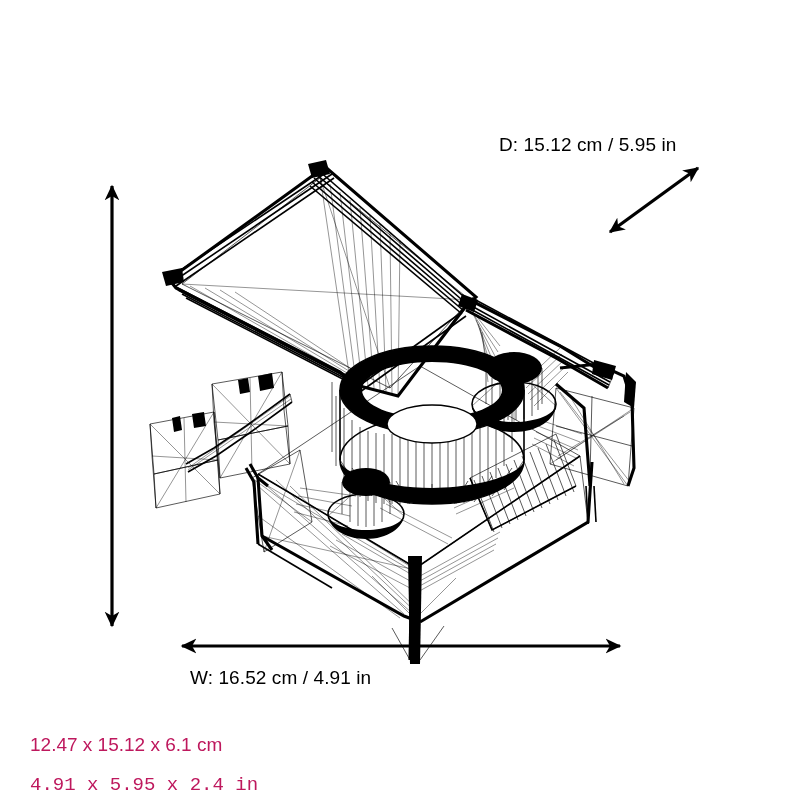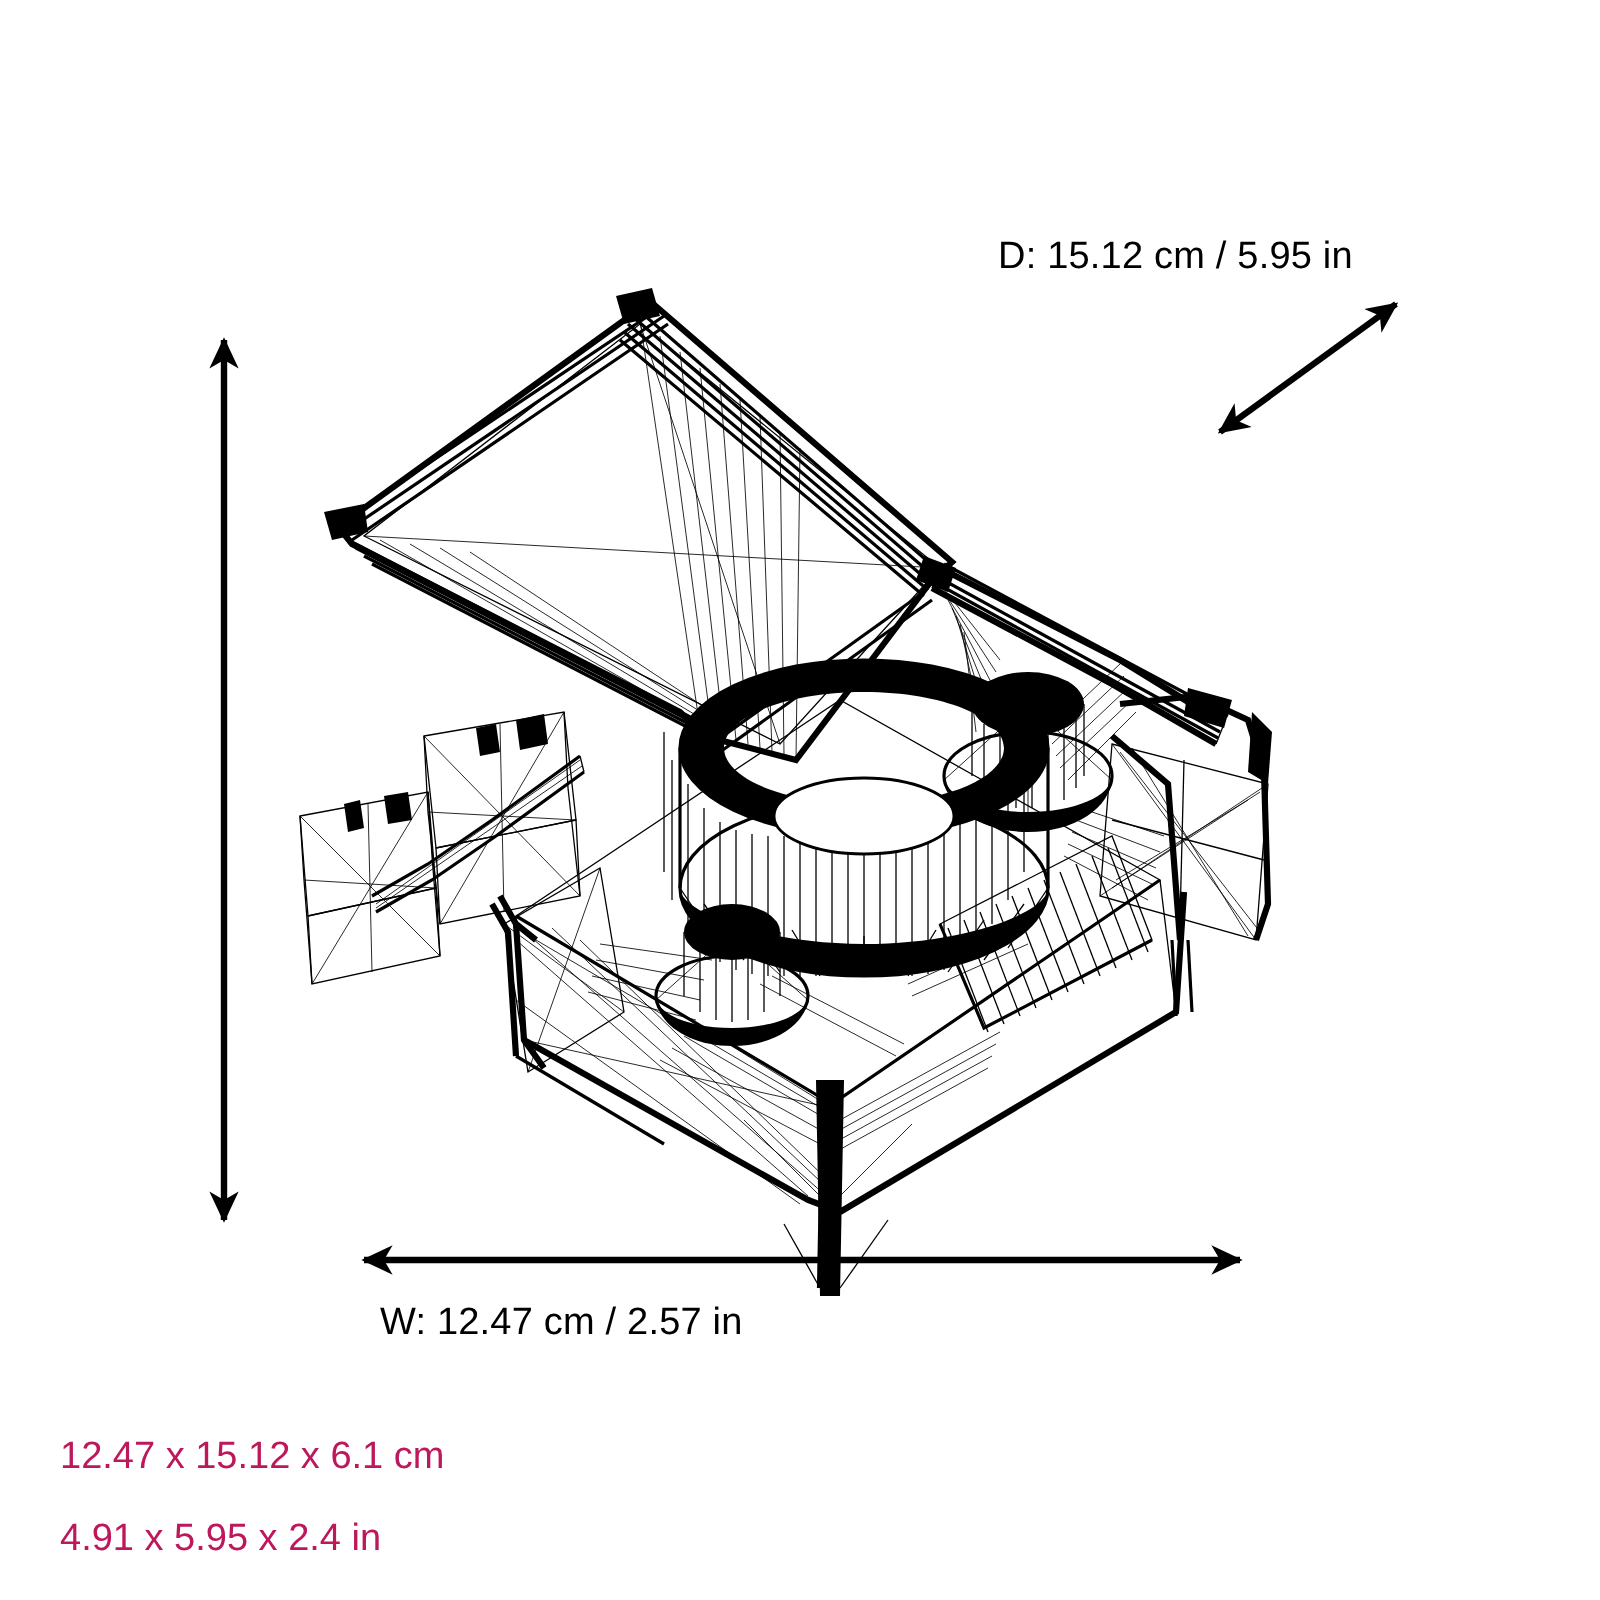--- a/index.html
+++ b/index.html
@@ -11,21 +11,21 @@
   body {
     width: 800px;
     height: 800px;
     position: relative;
     overflow: hidden;
     font-family: "Liberation Sans", sans-serif;
     color: #000000;
   }
   #stage {
     position: absolute;
-    left: 0; top: 0;
+    left: 0; top: 16px;
     width: 800px;
     height: 612px;
   }
   .dim-label {
     position: absolute;
     font-family: "Liberation Sans", sans-serif;
     font-size: 19px;
     line-height: 19px;
     color: #000000;
     white-space: nowrap;
@@ -37,21 +37,21 @@
 
   .summary-line {
     position: absolute;
     font-family: "Liberation Sans", sans-serif;
     font-size: 19px;
     line-height: 19px;
     color: #be185d;
     white-space: nowrap;
   }
   #summary-cm { left: 30px; top: 719px; }
-  #summary-in { left: 30px; top: 760px; }
+  #summary-in { left: 30px; top: 760px; font-family: Liberation Mono, monospace; }
 
   svg { display: block; }
   .arrow-line {
     stroke: #000000;
     stroke-width: 3.2;
     fill: none;
   }
   .mesh-heavy { stroke: #000000; fill: none; stroke-width: 3.1; }
   .mesh-mid   { stroke: #000000; fill: none; stroke-width: 1.6; }
   .mesh-thin  { stroke: #000000; fill: none; stroke-width: 0.65; }
@@ -382,19 +382,19 @@
     <line class="arrow-line" x1="112" y1="170" x2="112" y2="610" marker-start="url(#ah)" marker-end="url(#ah)"></line>
 
     <line class="arrow-line" x1="182" y1="630" x2="620" y2="630" marker-start="url(#ah)" marker-end="url(#ah)"></line>
 
     <line class="arrow-line" x1="610" y1="216" x2="698" y2="152" marker-start="url(#ah)" marker-end="url(#ah)"></line>
   </svg>
 
   <div class="dim-label" id="label-depth">D: 15.12 cm / 5.95 in</div>
 
 
-  <div class="dim-label" id="label-width">W: 12.47 cm / 2.57 in</div>
+  <div class="dim-label" id="label-width">W: 16.52 cm / 4.91 in</div>
 
   <div class="summary-line" id="summary-cm">12.47 x 15.12 x 6.1 cm</div>
 
   <div class="summary-line" id="summary-in">4.91 x 5.95 x 2.4 in</div>
 
 </div>
 
 </body></html>

